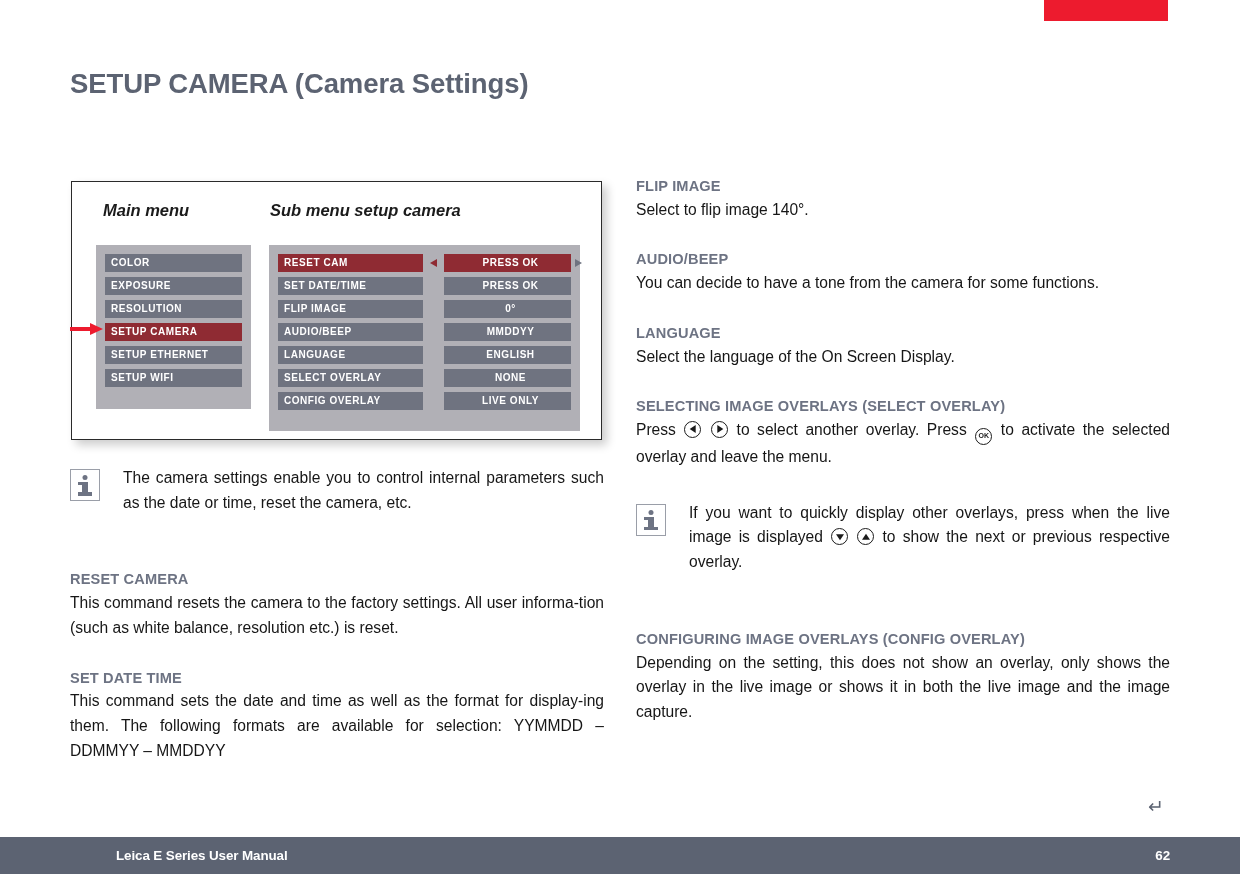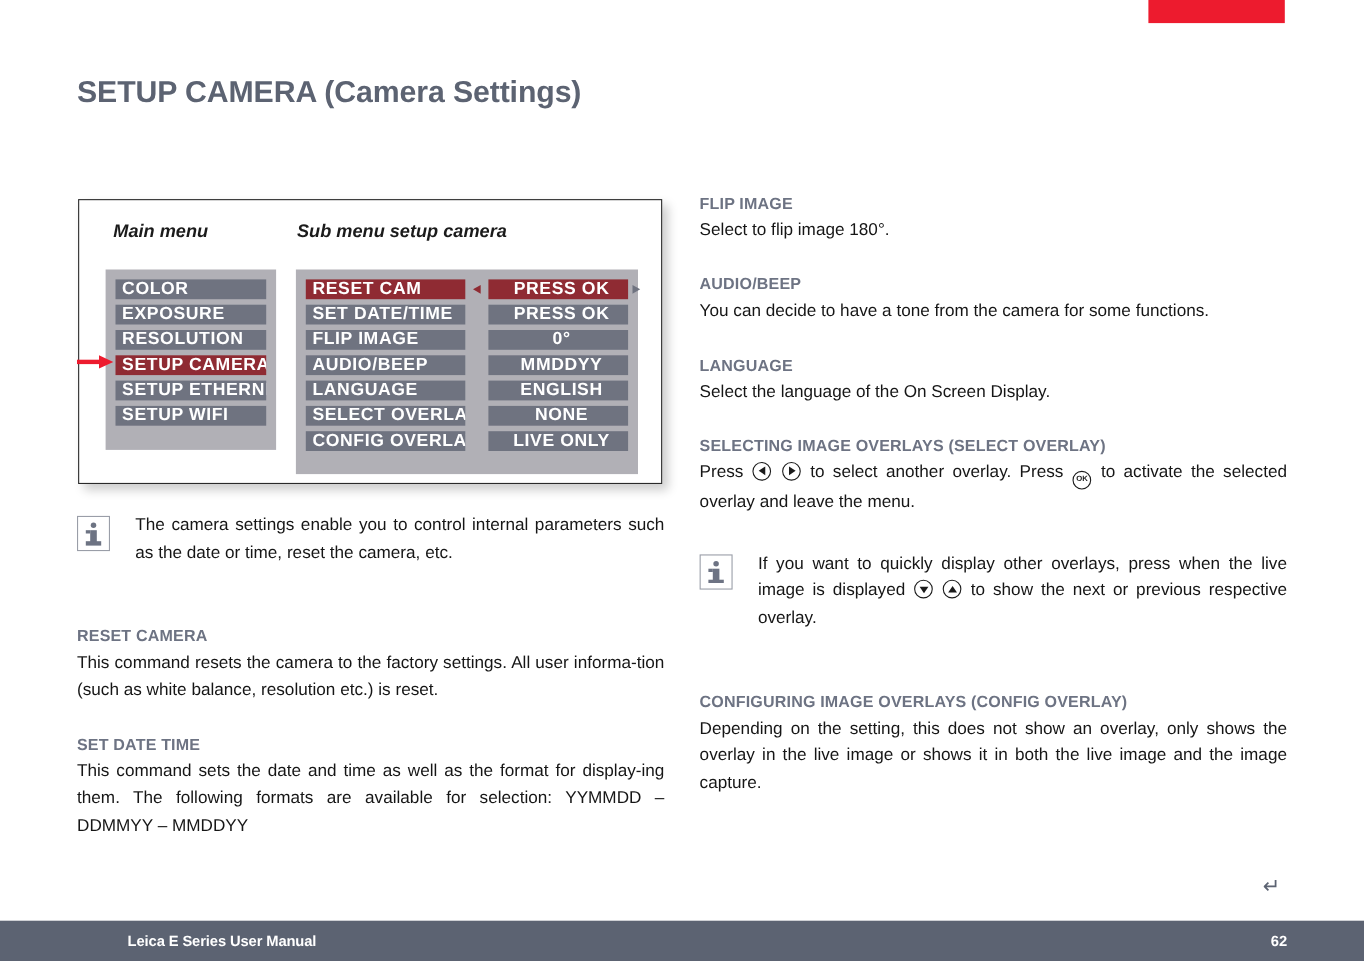--- a/index.html
+++ b/index.html
@@ -218,21 +218,21 @@
     position: relative;
   }
   .menu-row:last-child { margin-bottom: 0; }
 
   .cell {
     position: absolute;
     top: 0;
     height: 18px;
     background: #6f7380;
     color: #ffffff;
-    font-size: 16px;
+    font-size: 10px;
     font-weight: bold;
     letter-spacing: 0.55px;
     line-height: 18px;
     padding-left: 6px;
     box-sizing: border-box;
     white-space: nowrap;
     overflow: hidden;
   }
   .cell.sel { background: #8f2b33; }
 
@@ -429,21 +429,21 @@
     <div class="sec-head">SET DATE TIME</div>
     <p class="para">This command sets the date and time as well as the format for display-ing them. The following formats are available for selection: YYMMDD – DDMMYY – MMDDYY</p>
   </div>
 
 </div>
 
 <div class="col col-right">
 
   <div>
     <div class="sec-head">FLIP IMAGE</div>
-    <p class="para ragged">Select to flip image 180°.</p>
+    <p class="para ragged">Select to flip image 140°.</p>
   </div>
 
   <div class="gap-sec"></div>
 
   <div>
     <div class="sec-head">AUDIO/BEEP</div>
     <p class="para ragged">You can decide to have a tone from the camera for some functions.</p>
   </div>
 
   <div class="gap-sec"></div>

